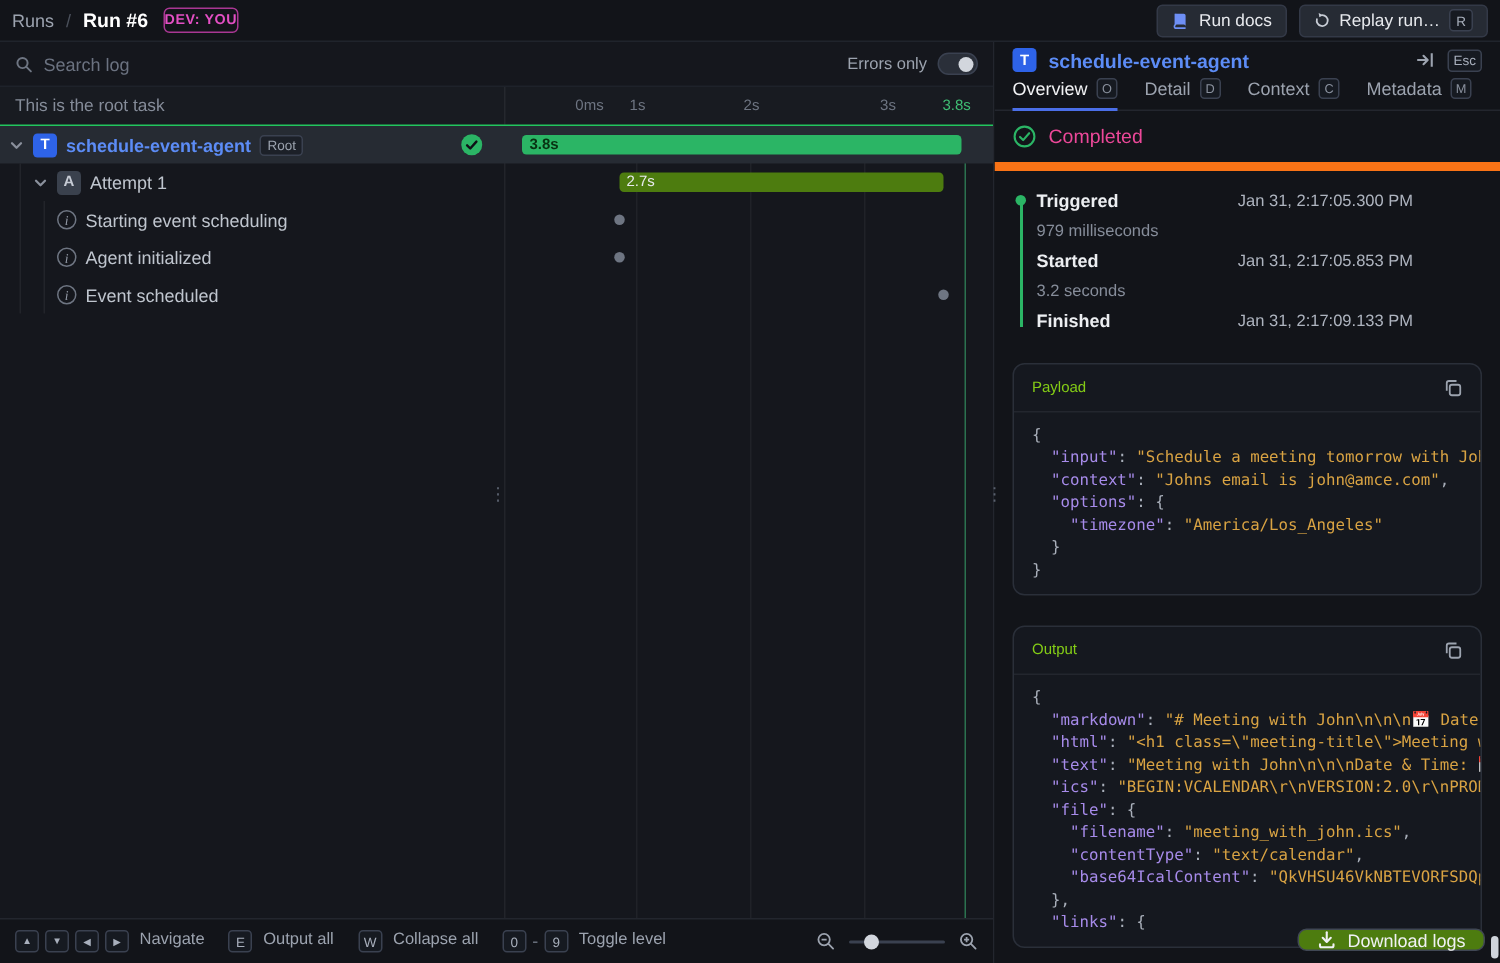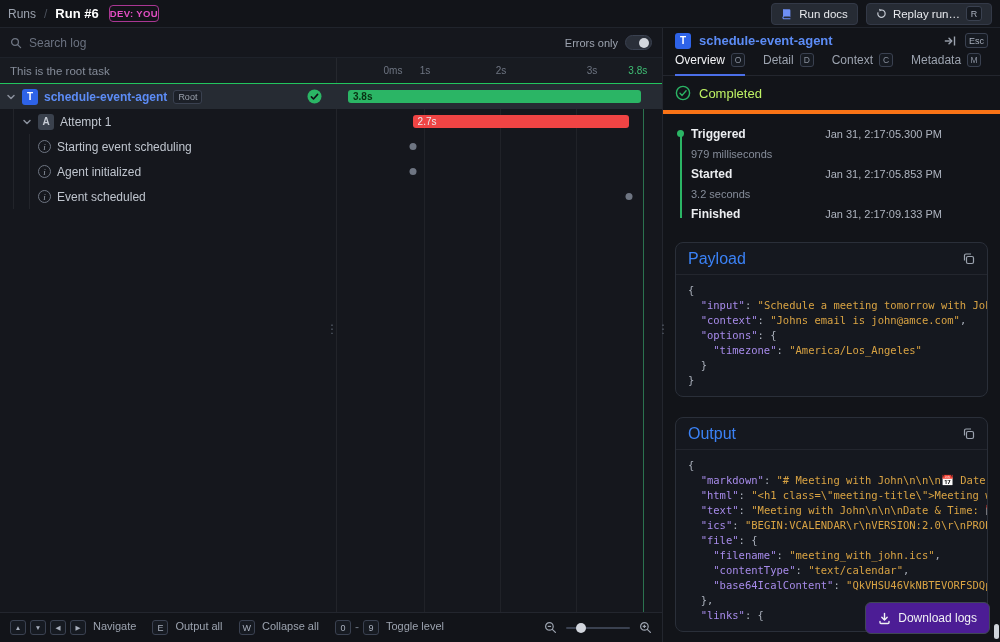--- a/index.html
+++ b/index.html
@@ -51,21 +51,21 @@
   .chip{width:16px;height:16px;border-radius:3px;display:flex;align-items:center;justify-content:center;font-size:10px;font-weight:bold;flex:none}
   .chip.t{background:#2E63E8;color:#fff}
   .chip.a{background:#3A414D;color:#C7CCD5}
   .infoic{width:13px;height:13px;border-radius:50%;border:1px solid #6E7582;color:#959CA8;font-size:9px;display:flex;align-items:center;justify-content:center;font-family:"Liberation Serif",serif;font-style:italic;flex:none}
   .rowtext{font-size:12px;color:#BFC5CE;white-space:nowrap}
   .trow.selected .rowtext{color:#5C8CF6;font-weight:bold}
   .badge{font-size:9px;color:#9CA3AF;border:1px solid #3A4150;border-radius:3px;padding:1px 4px;background:#1C2028}
   .rowcheck{margin-left:auto;margin-right:6px;display:flex}
   .bar{position:absolute;top:6px;height:13px;border-radius:3px;font-size:10px;display:flex;align-items:center;padding:0 5px;white-space:nowrap}
   .bar.green{background:#2BB565;color:#083212;font-weight:bold}
-  .bar.gray{background:#ef4444;color:#E8EAEE}
+  .bar.gray{background:#4d7c0f;color:#E8EAEE}
   .dotmark{position:absolute;top:9px;width:7px;height:7px;border-radius:50%;background:#6E7582;transform:translateX(-50%)}
 
   
   .lfooter{height:30px;border-top:1px solid #23262E;background:#121419;display:flex;align-items:center;gap:4px;padding:0 10px}
   .fgroup{display:flex;align-items:flex-start;gap:4px;margin-right:12px}
   .flabel{font-size:11px;color:#9CA3AF;margin-left:3px}
   .akey{font-size:6.5px}
   .dash{color:#6E7582}
   .zoom{margin-left:auto;display:flex;align-items:center;gap:9px;color:#9CA3AF}
   .slider{width:64px;height:2px;background:#3A4150;border-radius:1px;position:relative;cursor:pointer}
@@ -74,36 +74,36 @@
   
   .rhead{height:32px;display:flex;align-items:center;gap:8px;padding:0 12px}
   .rtitle{color:#5C8CF6;font-weight:bold;font-size:13px;white-space:nowrap}
   .rheadspacer{flex:1}
   .iconbtn{color:#9CA3AF;display:flex;cursor:pointer}
   .tabs{height:28px;display:flex;gap:18px;padding:0 12px;border-bottom:1px solid #23262E}
   .tab{display:flex;align-items:flex-start;gap:6px;color:#9CA3AF;font-size:12px;position:relative;cursor:pointer}
   .tab.active{color:#F2F3F5}
   .tab.active::after{content:"";position:absolute;left:0;right:0;bottom:-1px;height:2px;background:#4B6FE8}
   .tabkey{display:inline-flex;align-items:center;justify-content:center;width:14px;height:14px;border:1px solid #3A4150;border-radius:3px;background:#161A21;color:#8A919E;font-size:8.5px}
-  .statusrow{display:flex;align-items:flex-end;gap:8px;padding:9px 12px;border-bottom:4px solid #f97316;color:#bef264;font-size:13px}
+  .statusrow{display:flex;align-items:flex-start;gap:8px;padding:9px 12px;border-bottom:6px solid #f97316;color:#ec4899;font-size:13px}
   .events{position:relative;padding:9px 58px 8px 14px}
   .evline{position:absolute;left:17px;top:21px;bottom:14px;width:1.5px;background:#2BB565}
   .evrow{display:flex;align-items:center;height:21px;padding-left:14px;position:relative}
   .evdot{position:absolute;left:0;top:7px;width:7px;height:7px;border-radius:50%;background:#2BB565}
   .evlabel{font-weight:bold;color:#ECEEF1;font-size:12px}
   .evtime{margin-left:auto;color:#AEB4BF;font-size:11px;white-space:nowrap}
   .durrow{display:flex;align-items:center;height:19px;padding-left:14px;color:#868D9A;font-size:11px}
   .card{margin:10px 12px;border:1px solid #2A2F39;border-radius:8px;background:#15181F;overflow:hidden;flex:none}
   .cardhead{height:32px;display:flex;align-items:center;justify-content:space-between;padding:0 12px;border-bottom:1px solid #23262E}
-  .cardtitle{color:#3b82f6;font-size:16px}
+  .cardtitle{color:#84cc16;font-size:10px}
   .code{padding:8px 12px;font-family:"DejaVu Sans Mono",monospace;font-size:10.5px;line-height:15px;white-space:pre;overflow:hidden}
   .tk-k{color:#A78BEA}
   .tk-s{color:#D9A343}
   .tk-p{color:#A9AFBA}
-  .dlbtn{position:absolute;right:10px;bottom:8px;display:flex;align-items:center;gap:7px;background:#4c1d95;border:1px solid #404754;border-radius:6px;height:32px;padding:0 12px;color:#F0F1F4;font-size:12px;cursor:pointer;z-index:5}
+  .dlbtn{position:absolute;right:10px;bottom:8px;display:flex;align-items:center;gap:7px;background:#4d7c0f;border:1px solid #404754;border-radius:6px;height:15px;padding:0 12px;color:#F0F1F4;font-size:12px;cursor:pointer;z-index:5}
   .scrollthumb{position:absolute;right:1px;bottom:3px;width:5px;height:15px;background:#CFD4DB;border-radius:3px;z-index:6}
   .handle{position:absolute;top:296px;color:#59606D;font-size:12px;z-index:4;cursor:col-resize;line-height:10px}
 </style>
 </head>
 <body>
 
 <div class="topbar">
   <span class="crumb">Runs</span>
   <span class="slash">/</span>
   <span class="runtitle">Run #6</span>

